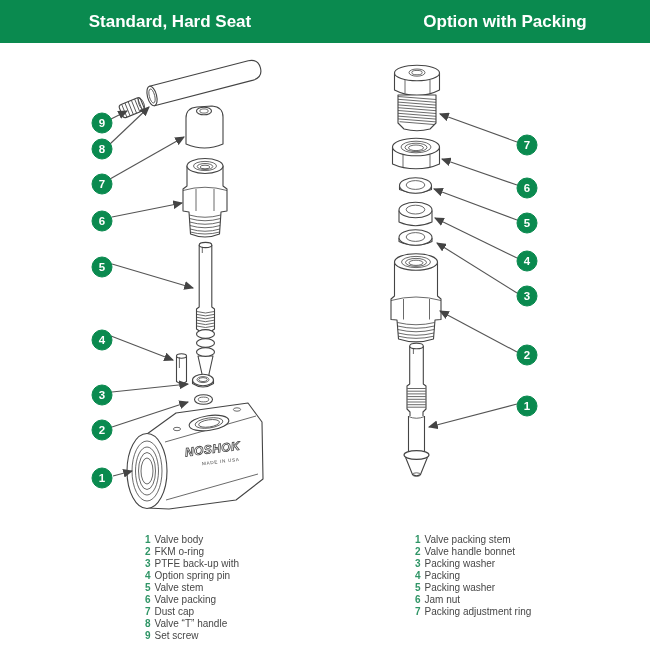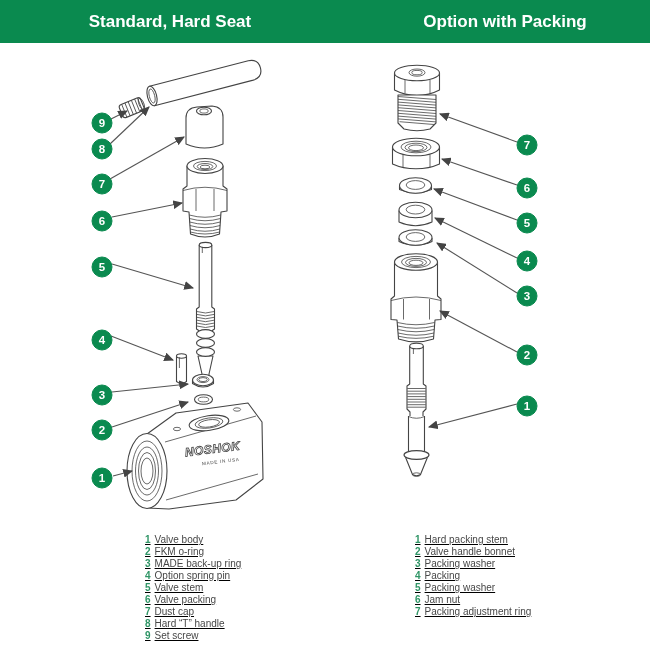--- a/index.html
+++ b/index.html
@@ -18,21 +18,21 @@
   .arrow{stroke:#555;stroke-width:1.1;fill:none;}
   .co circle{fill:#0a8a4f;stroke:#0a8a4f;}
   .co text{fill:#fff;font-size:11.5px;font-weight:bold;text-anchor:middle;
            font-family:"Liberation Sans",sans-serif;}
   .brand{font-family:"Liberation Sans",sans-serif;font-weight:bold;font-style:italic;
          font-size:12px;fill:#fff;stroke:#444;stroke-width:0.8;letter-spacing:0.5px;
          text-anchor:middle;}
   .origin{font-family:"Liberation Sans",sans-serif;font-size:4.6px;fill:#444;
           letter-spacing:0.7px;text-anchor:middle;}
   
-  .legend{position:absolute;top:534px;text-decoration:underline;}
+  .legend{position:absolute;top:534px;}
   #legend-left{left:145px;width:250px;}
   #legend-right{left:415px;width:235px;}
   .legend-item{font-size:10px;line-height:12px;color:#474747;white-space:nowrap;}
   .legend-item .num{color:#2f9566;font-weight:bold;margin-right:4px;}
 </style>
 </head>
 <body>
 
 <div id="stage">
 
@@ -277,31 +277,31 @@
       <g class="co">
         <circle cx="527" cy="406" r="10"></circle>
         <text x="527" y="410">1</text>
       </g>
     </g>
   </svg>
 
   <div id="legend-left" class="legend">
     <div class="legend-item"><span class="num">1</span><span>Valve body</span></div>
     <div class="legend-item"><span class="num">2</span><span>FKM o-ring</span></div>
-    <div class="legend-item"><span class="num">3</span><span>MADE back-up ring</span></div>
+    <div class="legend-item"><span class="num">3</span><span>PTFE back-up with</span></div>
     <div class="legend-item"><span class="num">4</span><span>Option spring pin</span></div>
     <div class="legend-item"><span class="num">5</span><span>Valve stem</span></div>
     <div class="legend-item"><span class="num">6</span><span>Valve packing</span></div>
     <div class="legend-item"><span class="num">7</span><span>Dust cap</span></div>
-    <div class="legend-item"><span class="num">8</span><span>Hard “T” handle</span></div>
+    <div class="legend-item"><span class="num">8</span><span>Valve “T” handle</span></div>
     <div class="legend-item"><span class="num">9</span><span>Set screw</span></div>
   </div>
 
   <div id="legend-right" class="legend">
-    <div class="legend-item"><span class="num">1</span><span>Hard packing stem</span></div>
+    <div class="legend-item"><span class="num">1</span><span>Valve packing stem</span></div>
     <div class="legend-item"><span class="num">2</span><span>Valve handle bonnet</span></div>
     <div class="legend-item"><span class="num">3</span><span>Packing washer</span></div>
     <div class="legend-item"><span class="num">4</span><span>Packing</span></div>
     <div class="legend-item"><span class="num">5</span><span>Packing washer</span></div>
     <div class="legend-item"><span class="num">6</span><span>Jam nut</span></div>
     <div class="legend-item"><span class="num">7</span><span>Packing adjustment ring</span></div>
   </div>
 
 </div>
 

